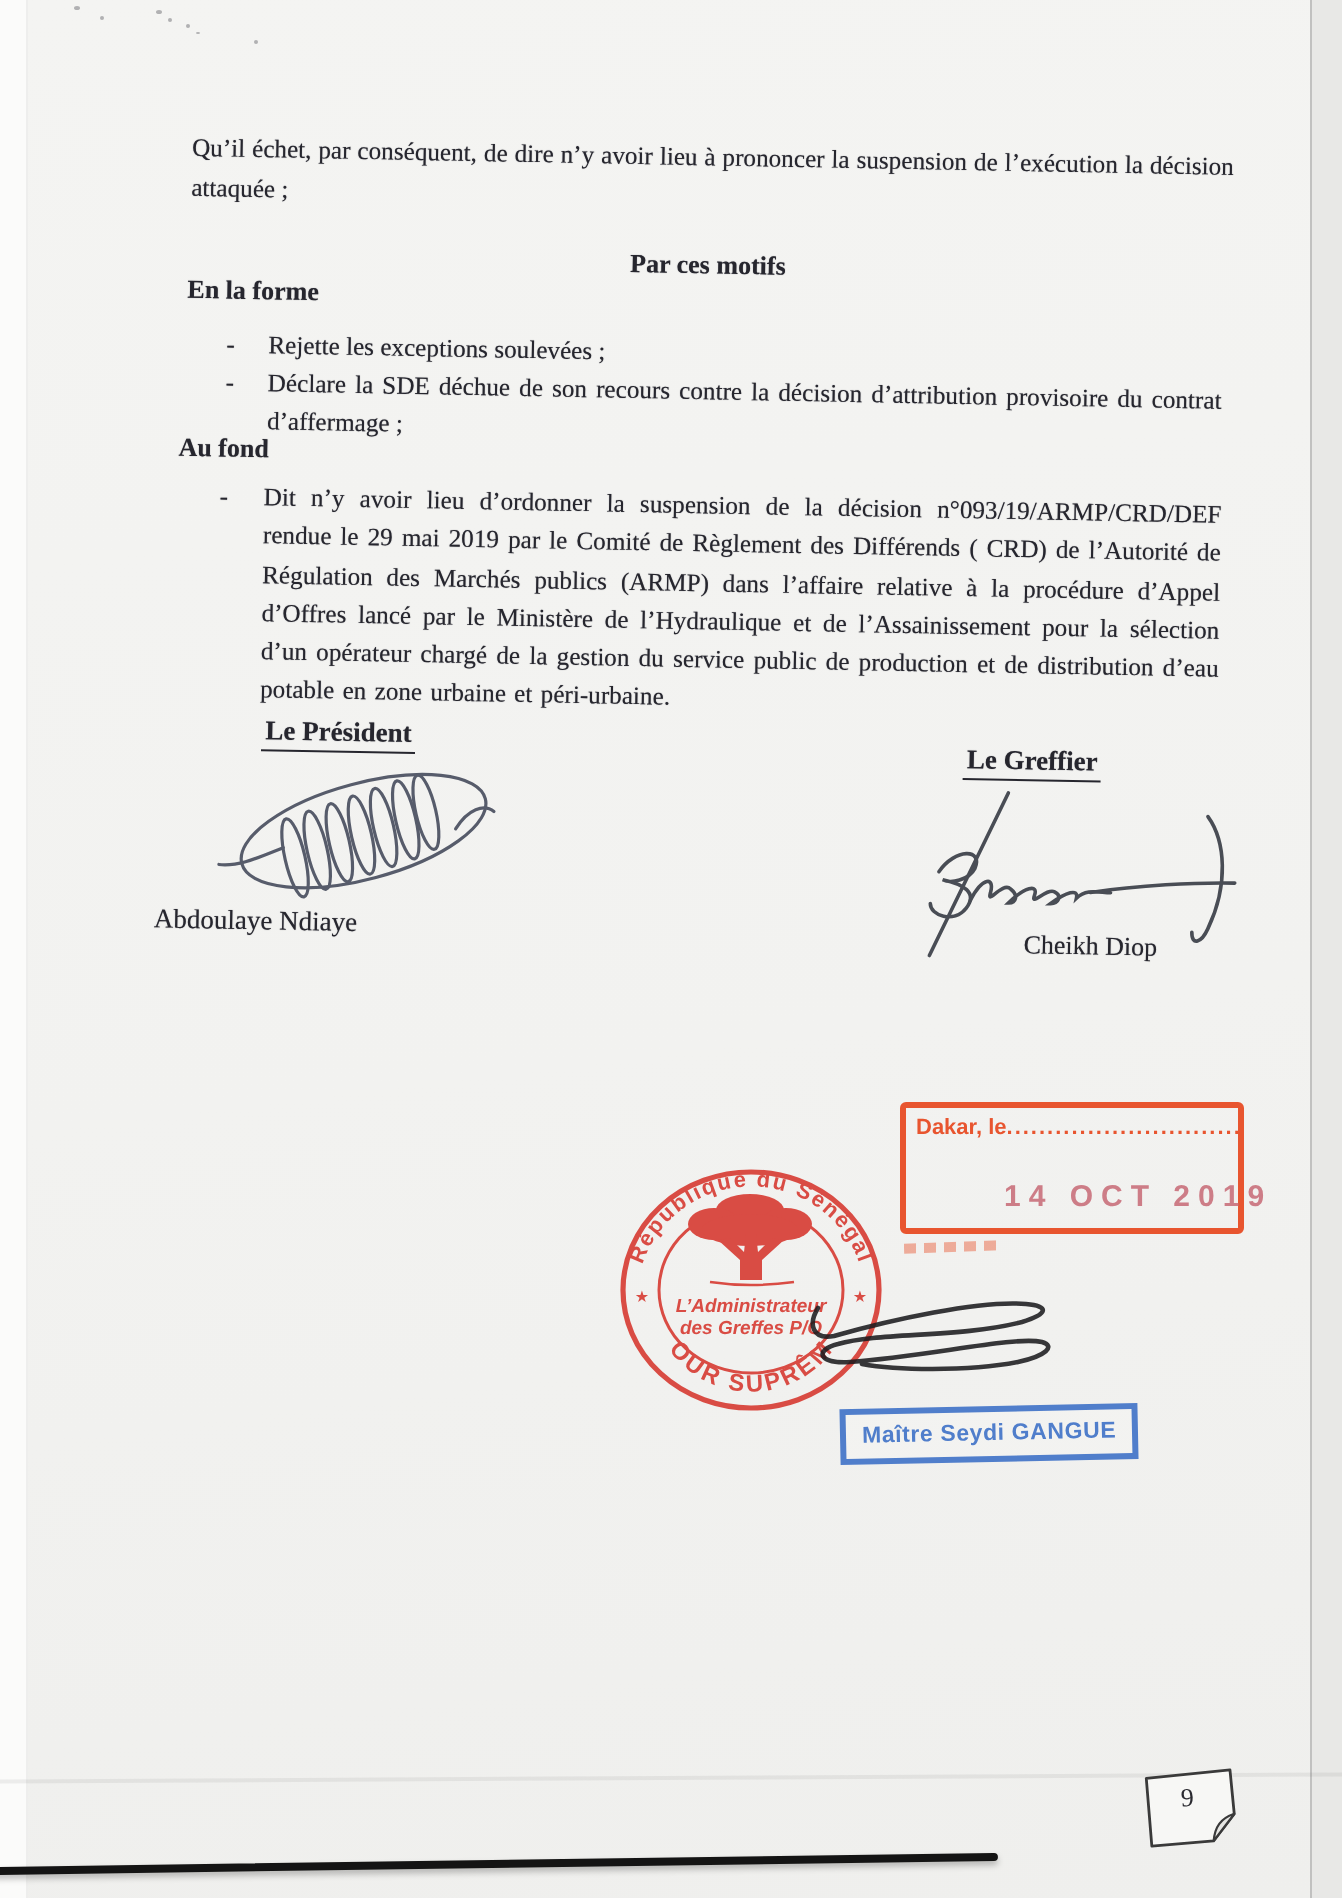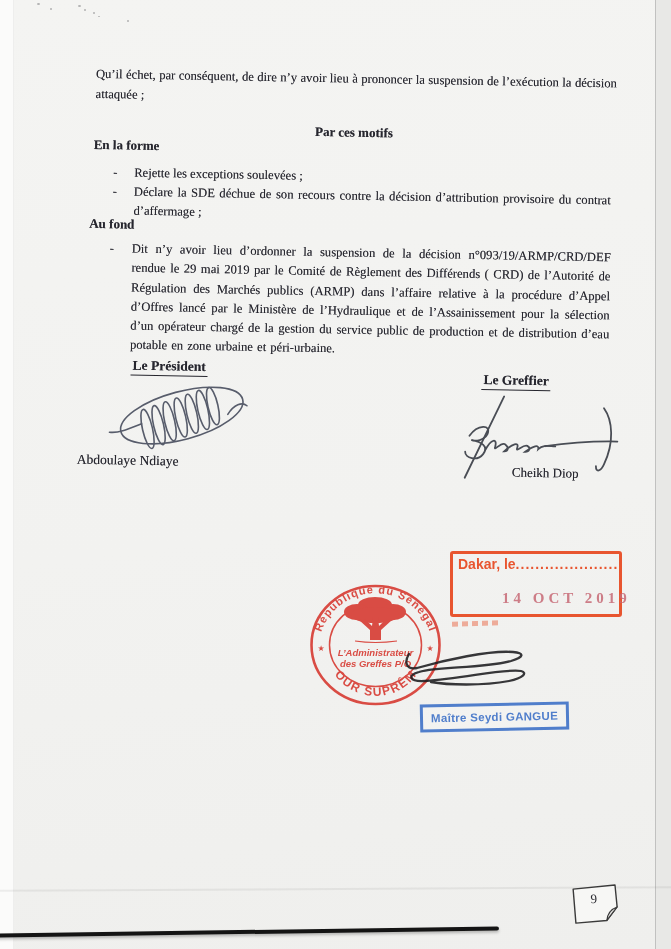--- a/index.html
+++ b/index.html
@@ -39,25 +39,25 @@
   .sigsvg{position:absolute;}
   
   .stamp-exp{
     position:absolute;left:450px;top:551px;width:172px;height:66px;box-sizing:border-box;
     border:3.5px solid #e8481f;border-radius:3px;color:#e8481f;
     font-family:"Liberation Sans","DejaVu Sans",sans-serif;font-weight:bold;
     padding-top:2px;opacity:.92;
   }
   .stamp-exp .l1{font-size:15.5px;text-align:center;letter-spacing:.4px;line-height:19px;}
   .stamp-exp .l2{font-size:15px;text-align:center;letter-spacing:.3px;line-height:18px;}
-  .stamp-exp .l3{font-size:14px;display:flex;padding-left:5px;line-height:17px;overflow:hidden;white-space:nowrap;}
+  .stamp-exp .l3{font-size:11px;display:flex;padding-left:5px;line-height:17px;overflow:hidden;white-space:nowrap;}
   .stamp-exp .dots{letter-spacing:1px;overflow:hidden;}
   .stamp-date{
     position:absolute;left:502px;top:590px;width:150px;
-    font-family:Liberation Serif, serif;font-weight:bold;
+    font-family:Liberation Sans, sans-serif;font-weight:bold;
     font-size:15px;letter-spacing:4px;color:rgba(199,104,116,.85);white-space:nowrap;
   }
   .stamp-smudge{position:absolute;left:452px;top:621px;width:48px;height:5px;opacity:.55;
     background:repeating-linear-gradient(90deg,rgba(232,72,31,.75) 0 6px,transparent 6px 10px);transform:rotate(-2deg);}
   .seal{position:absolute;left:307px;top:583px;opacity:.93;}
   .overscribble{position:absolute;left:395px;top:640px;}
   .stamp-lawyer{
     position:absolute;left:420px;top:703px;box-sizing:border-box;
     border:3px solid #3f72c8;color:#3f72c8;background:rgba(255,255,255,.15);
     font-family:"Liberation Sans","DejaVu Sans",sans-serif;font-weight:bold;

